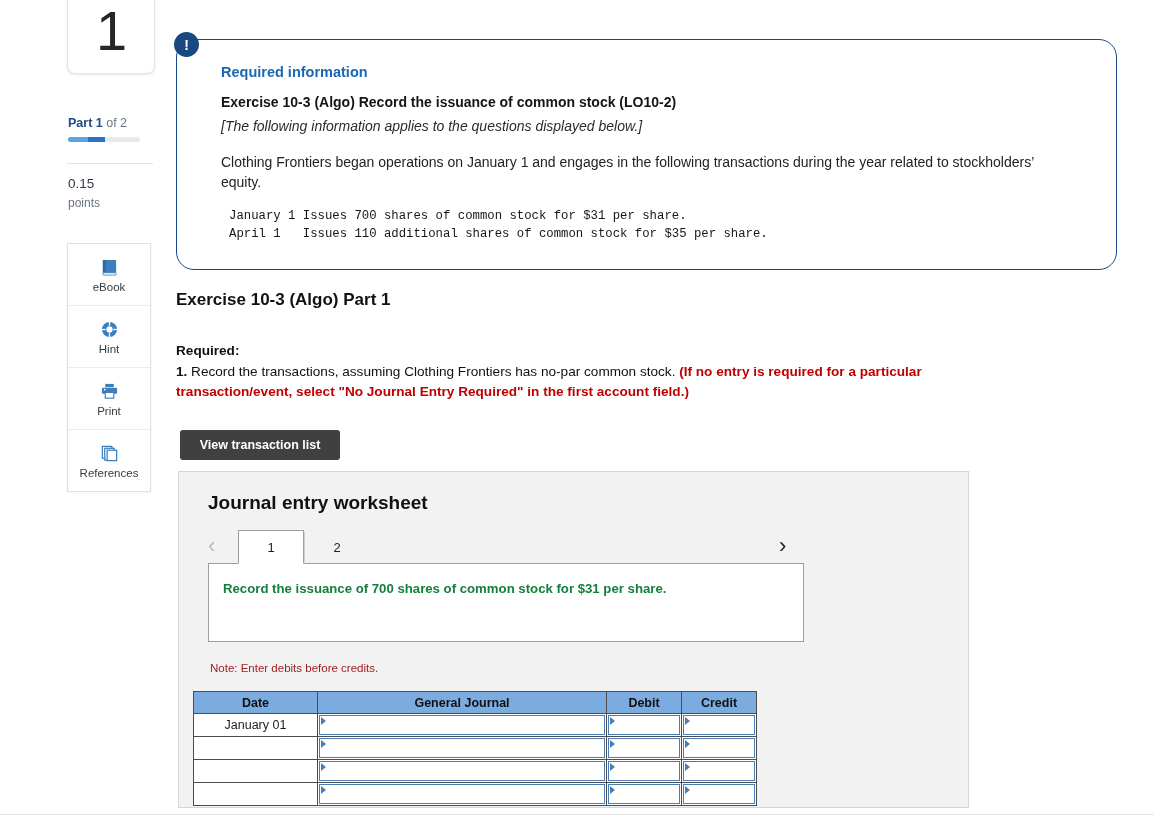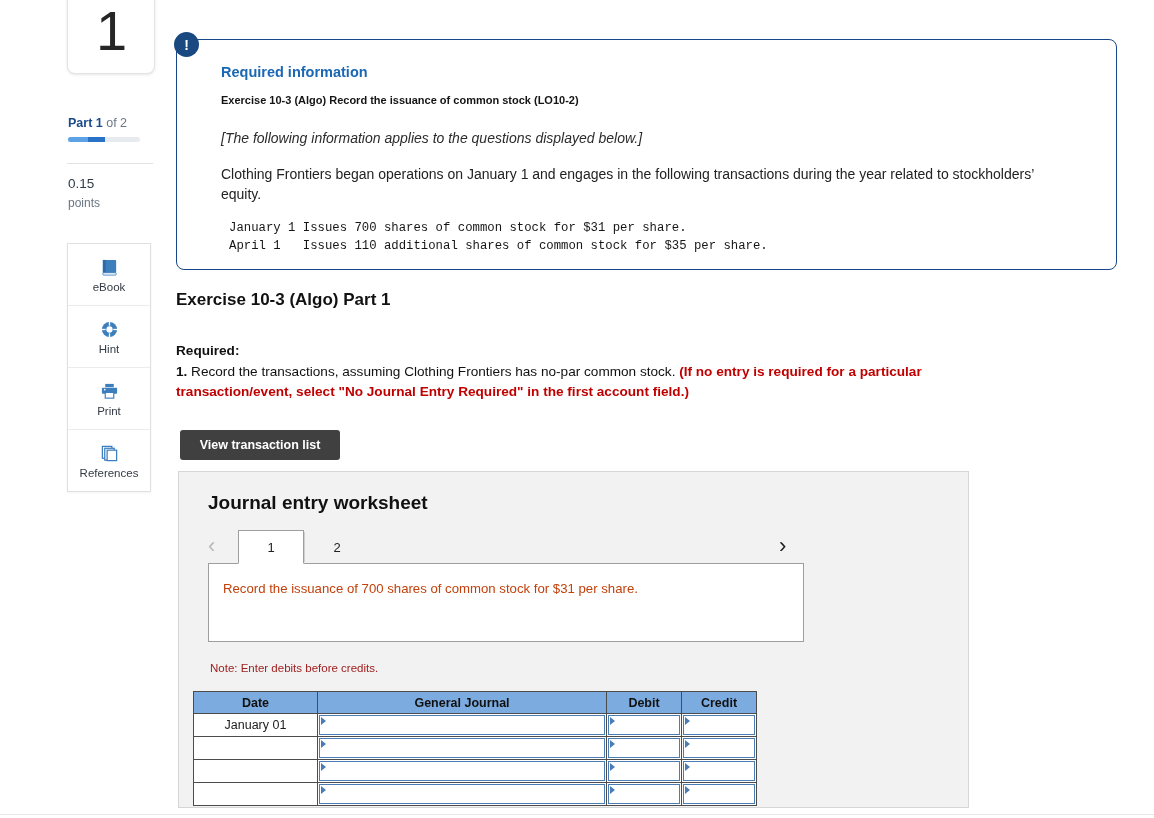--- a/index.html
+++ b/index.html
@@ -146,21 +146,21 @@
   }
 
   
   .req-box {
     position: absolute;
     left: 8px;
     top: 39px;
     width: 941px;
     height: 231px;
     border: 1.5px solid #17478a;
-    border-radius: 8px;
+    border-radius: 18px;
     background: #ffffff;
     box-sizing: border-box;
   }
   .req-badge {
     position: absolute;
     left: 6px;
     top: 32px;
     width: 25px;
     height: 25px;
     border-radius: 50%;
@@ -176,22 +176,22 @@
   .req-inner { padding: 24px 28px 0 44px; }
   .req-title {
     color: #1a67b3;
     font-weight: bold;
     font-size: 14.5px;
     margin-bottom: 14px;
   }
   .req-exercise {
     color: #141414;
     font-weight: bold;
-    font-size: 11px;
-    margin-bottom: 24px;
+    font-size: 14px;
+    margin-bottom: 8px;
   }
   .req-italic {
     font-style: italic;
     font-size: 14px;
     color: #2b2b2b;
     margin-bottom: 18px;
   }
   .req-para {
     font-size: 14px;
     color: #222;
@@ -336,21 +336,22 @@
     width: 596px;
     height: 79px;
     background: #ffffff;
     border: 1px solid #9e9e9e;
     box-sizing: border-box;
     z-index: 2;
   }
   .tab-panel .txt {
     padding: 17px 0 0 14px;
     font-size: 13.2px;
-    color: #c2410c;
+    color: #15803d;
+    font-weight: bold;
   }
   .note-line {
     position: absolute;
     left: 31px;
     top: 190px;
     font-size: 11.5px;
     color: #a02020;
   }
 
   

